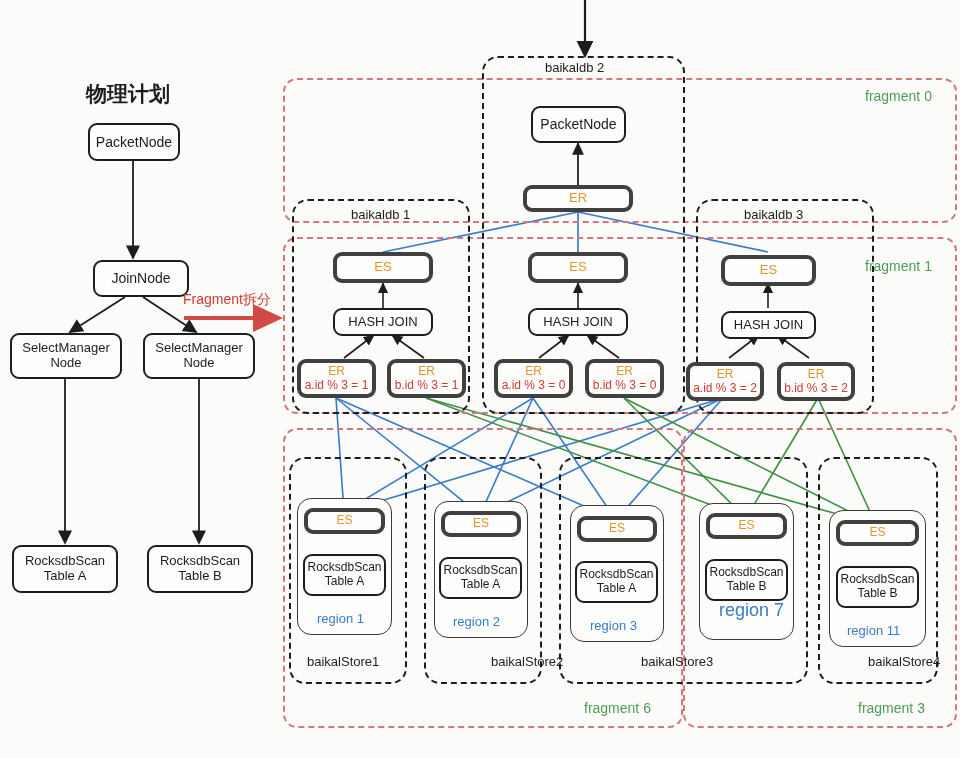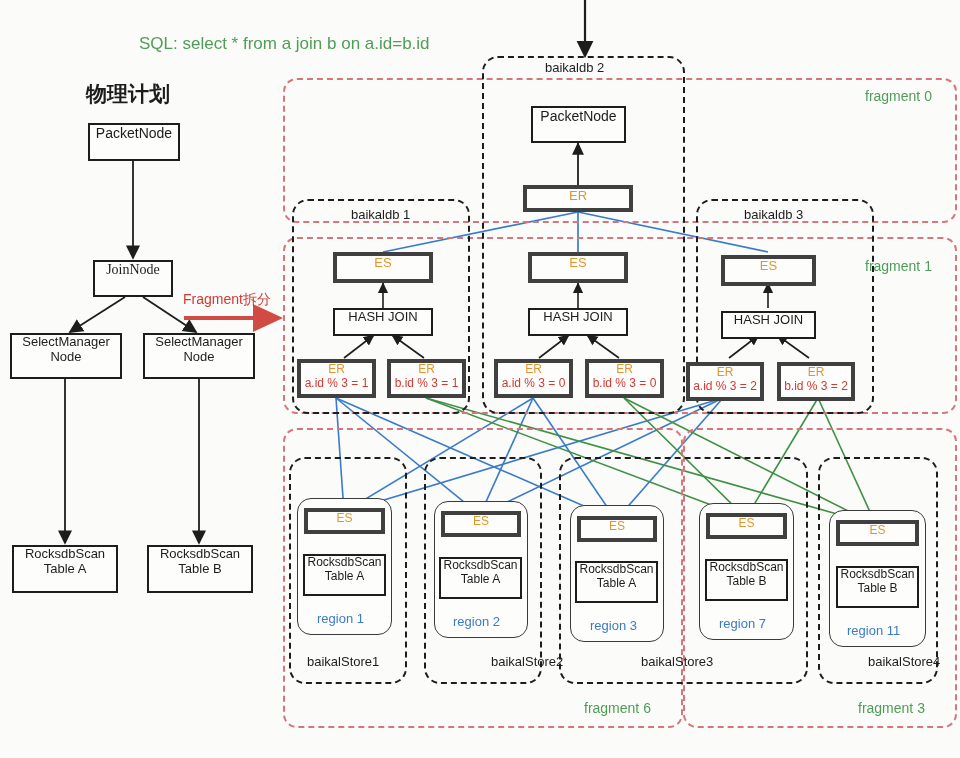--- a/index.html
+++ b/index.html
@@ -1,20 +1,20 @@
 <!DOCTYPE html>
 <html><head>
 <meta charset="utf-8">
 <style>
   html,body{margin:0;padding:0;background:#fbfbf9;}
   body{font-family:"Liberation Sans","DejaVu Sans",sans-serif;}
   #canvas{position:relative;width:960px;height:758px;overflow:hidden;background:#fbfbf9;}
   svg.layer{position:absolute;left:0;top:0;width:960px;height:758px;pointer-events:none;}
   .node{position:absolute;box-sizing:border-box;display:flex;flex-direction:column;
-        align-items:center;justify-content:flex-start;text-align:center;border-radius:0;
+        align-items:center;justify-content:center;text-align:center;border-radius:9px;
         background:#fdfdfb;line-height:1.15;}
   .n-black{border:2px solid #1d1d1d;color:#1d1d1d;}
   .n-orange{border:4px solid #404040;color:#e0962f;}
   .lbl{position:absolute;white-space:nowrap;}
   .grp-black{position:absolute;box-sizing:border-box;border:2.5px dashed #1d1d1d;border-radius:16px;}
   .grp-red{position:absolute;box-sizing:border-box;border:2px dashed #d4777c;border-radius:14px;}
   .grp-thin{position:absolute;box-sizing:border-box;border:1.5px solid #3a3a3a;border-radius:14px;background:#fdfdfb;}
   .t-green{color:#4f9d59;}
   .t-blue{color:#3a7bc8;}
   .t-red{color:#cf3a34;}
@@ -125,21 +125,21 @@
 
   <div class="grp-red" style="left:683px;top:428px;width:274px;height:300px;"></div>
   <div class="lbl t-green" style="left:858px;top:700px;font-size:14px;">fragment 3</div>
 
   <div class="lbl t-dark cn" style="left:86px;top:80px;font-size:21px;font-weight:600;">物理计划</div>
 
   <div class="node n-black" style="left:88px;top:123px;width:92px;height:38px;font-size:14px;">
     <span>PacketNode</span>
   </div>
 
-  <div class="node n-black" style="left:93px;top:260px;width:80px;height:37px;font-size:14px;font-family:Liberation Serif, serif;">
+  <div class="node n-black" style="left:93px;top:260px;width:96px;height:37px;font-size:14px;">
     <span>JoinNode</span>
   </div>
 
   <div class="node n-black" style="left:10px;top:333px;width:112px;height:46px;font-size:13px;">
     <span>SelectManager</span>
     <span>Node</span>
   </div>
 
   <div class="node n-black" style="left:143px;top:333px;width:112px;height:46px;font-size:13px;">
     <span>SelectManager</span>
@@ -151,21 +151,20 @@
     <span>Table A</span>
   </div>
 
   <div class="node n-black" style="left:147px;top:545px;width:106px;height:48px;font-size:13px;">
     <span>RocksdbScan</span>
     <span>Table B</span>
   </div>
 
   <div class="lbl t-red" style="left:183px;top:291px;font-size:14px;">Fragment拆分</div>
 
-  <div class="lbl t-green" style="left:139px;top:34px;font-size:17px;">SQL: select * from a join b on a.id=b.id</div>
 
   <div class="grp-black" style="left:482px;top:56px;width:203px;height:358px;"></div>
   <div class="lbl t-dark" style="left:545px;top:60px;font-size:13px;">baikaldb 2</div>
 
   <div class="grp-black" style="left:292px;top:199px;width:178px;height:215px;"></div>
   <div class="lbl t-dark" style="left:351px;top:207px;font-size:13px;">baikaldb 1</div>
 
   <div class="grp-black" style="left:696px;top:199px;width:178px;height:215px;"></div>
   <div class="lbl t-dark" style="left:744px;top:207px;font-size:13px;">baikaldb 3</div>
 
@@ -265,21 +264,21 @@
   <div class="lbl t-blue" style="left:590px;top:618px;font-size:13px;">region 3</div>
 
   <div class="grp-thin" style="left:699px;top:503px;width:95px;height:137px;"></div>
   <div class="node n-orange" style="left:706px;top:513px;width:81px;height:26px;font-size:12px;">
     <span>ES</span>
   </div>
   <div class="node n-black" style="left:705px;top:559px;width:83px;height:42px;font-size:12px;">
     <span>RocksdbScan</span>
     <span>Table B</span>
   </div>
-  <div class="lbl t-blue" style="left:719px;top:616px;font-size:13px;">region 7</div>
+  <div class="lbl t-blue" style="left:719px;top:600px;font-size:18px;">region 7</div>
 
   <div class="grp-thin" style="left:829px;top:510px;width:97px;height:137px;"></div>
   <div class="node n-orange" style="left:836px;top:520px;width:83px;height:26px;font-size:12px;">
     <span>ES</span>
   </div>
   <div class="node n-black" style="left:836px;top:566px;width:83px;height:42px;font-size:12px;">
     <span>RocksdbScan</span>
     <span>Table B</span>
   </div>
   <div class="lbl t-blue" style="left:847px;top:623px;font-size:13px;">region 11</div>

